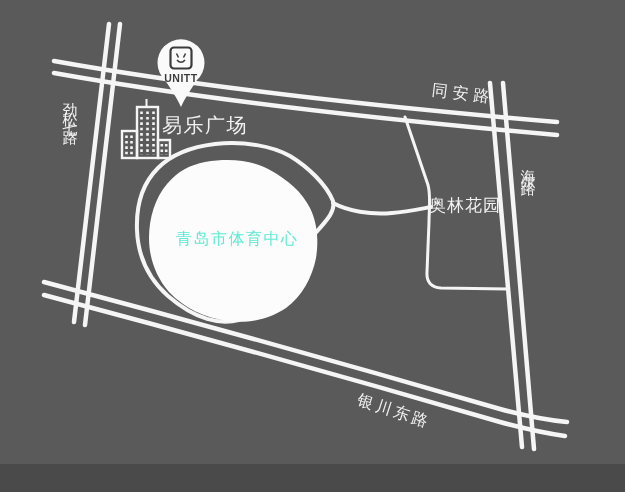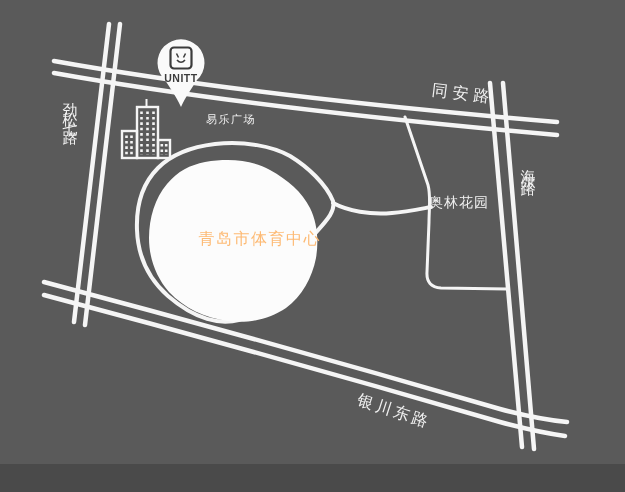--- a/index.html
+++ b/index.html
@@ -32,36 +32,36 @@
     font-size:16px;letter-spacing:5px;
     transform:rotate(7deg);transform-origin:0 0;
   }
   .lbl-haier{
     left:518px;top:157px;
     writing-mode:vertical-rl;
     font-size:15px;letter-spacing:6px;
   }
   .lbl-aolin{
     left:429px;top:194px;
-    font-size:14px;letter-spacing:1px;
+    font-size:17px;letter-spacing:1px;
   }
   .lbl-yile{
     left:162px;top:112px;
-    font-size:11px;letter-spacing:1.5px;margin-left:44px;
+    font-size:20px;letter-spacing:1.5px;
   }
   .lbl-yinchuan{
     left:361px;top:390px;
     font-size:16px;letter-spacing:3px;
     transform:rotate(18deg);transform-origin:0 0;
   }
   .lbl-sports{
     left:176px;top:229px;width:145px;
-    text-align:right;
+    text-align:left;
     font-size:16px;letter-spacing:1.5px;
-    color:#fdba74;
+    color:#5eead4;
   }
 </style>
 </head>
 <body>
 
 <div class="map-canvas">
 
   <svg width="625" height="492" viewBox="0 0 625 492">
 
     <g stroke="#f5f5f5" stroke-width="4.5" fill="none" stroke-linecap="round">

